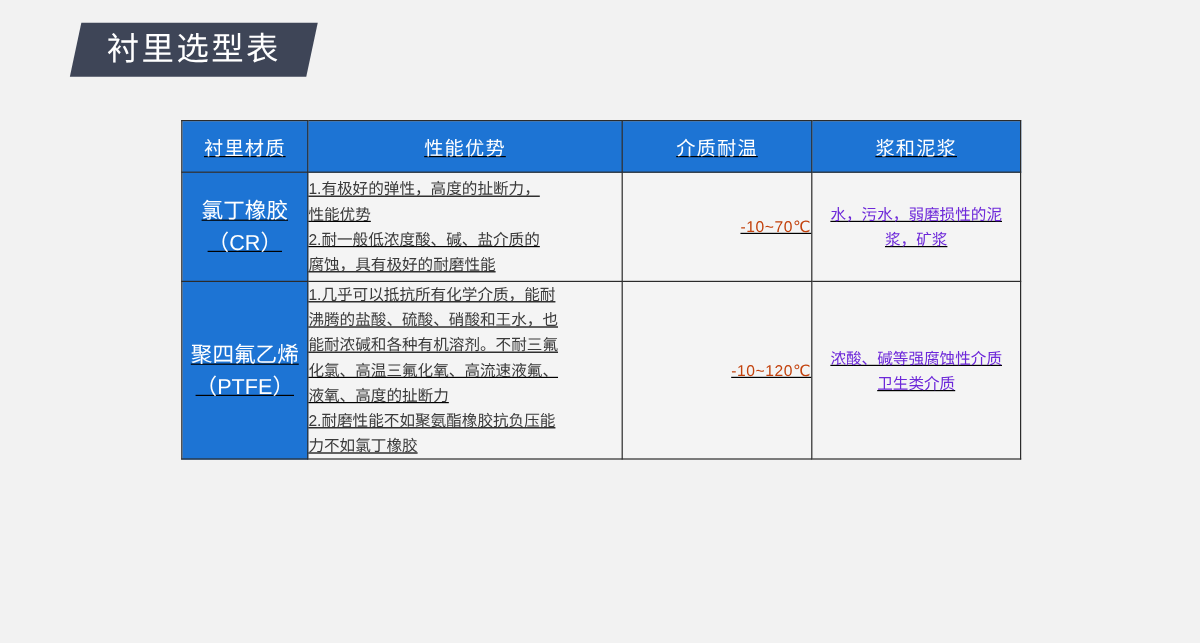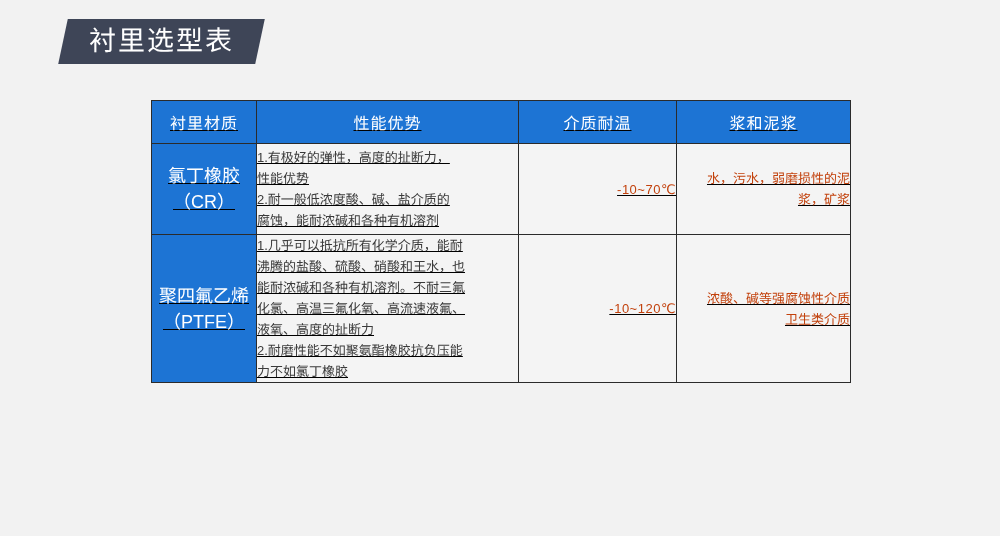--- a/index.html
+++ b/index.html
@@ -103,24 +103,24 @@
     background: #f4f4f4;
     color: #c2410c;
     font-size: 13px;
     text-align: right;
     letter-spacing: 0.5px;
   }
 
   
   td.cell-use {
     background: #f4f4f4;
-    color: #c2410c;
+    color: #6d28d9;
     font-size: 13px;
     line-height: 1.62;
-    text-align: right;
+    text-align: center;
     padding: 8px 10px 8px 12px;
     vertical-align: middle;
   }
   td.cell-use p { margin: 0; }
 
   
   tr.row-cr  td { height: 90px; }
   tr.row-pu  td { height: 50px; }
   tr.row-ptfe td { height: 144px; }
   tr.row-f46 td { height: 72px; }
@@ -156,21 +156,21 @@
 
     <tr class="row-cr">
       <td class="cell-material">
         <span class="mat-name">氯丁橡胶</span>
         <span class="mat-abbr">（CR）</span>
       </td>
       <td class="cell-perf">
         <p>1.有极好的弹性，高度的扯断力，</p>
         <p>性能优势</p>
         <p>2.耐一般低浓度酸、碱、盐介质的</p>
-        <p>腐蚀，能耐浓碱和各种有机溶剂</p>
+        <p>腐蚀，具有极好的耐磨性能</p>
       </td>
       <td class="cell-temp">-10~70℃</td>
       <td class="cell-use">
         <p>水，污水，弱磨损性的泥</p>
         <p>浆，矿浆</p>
       </td>
     </tr>
 
 
     <tr class="row-ptfe">

